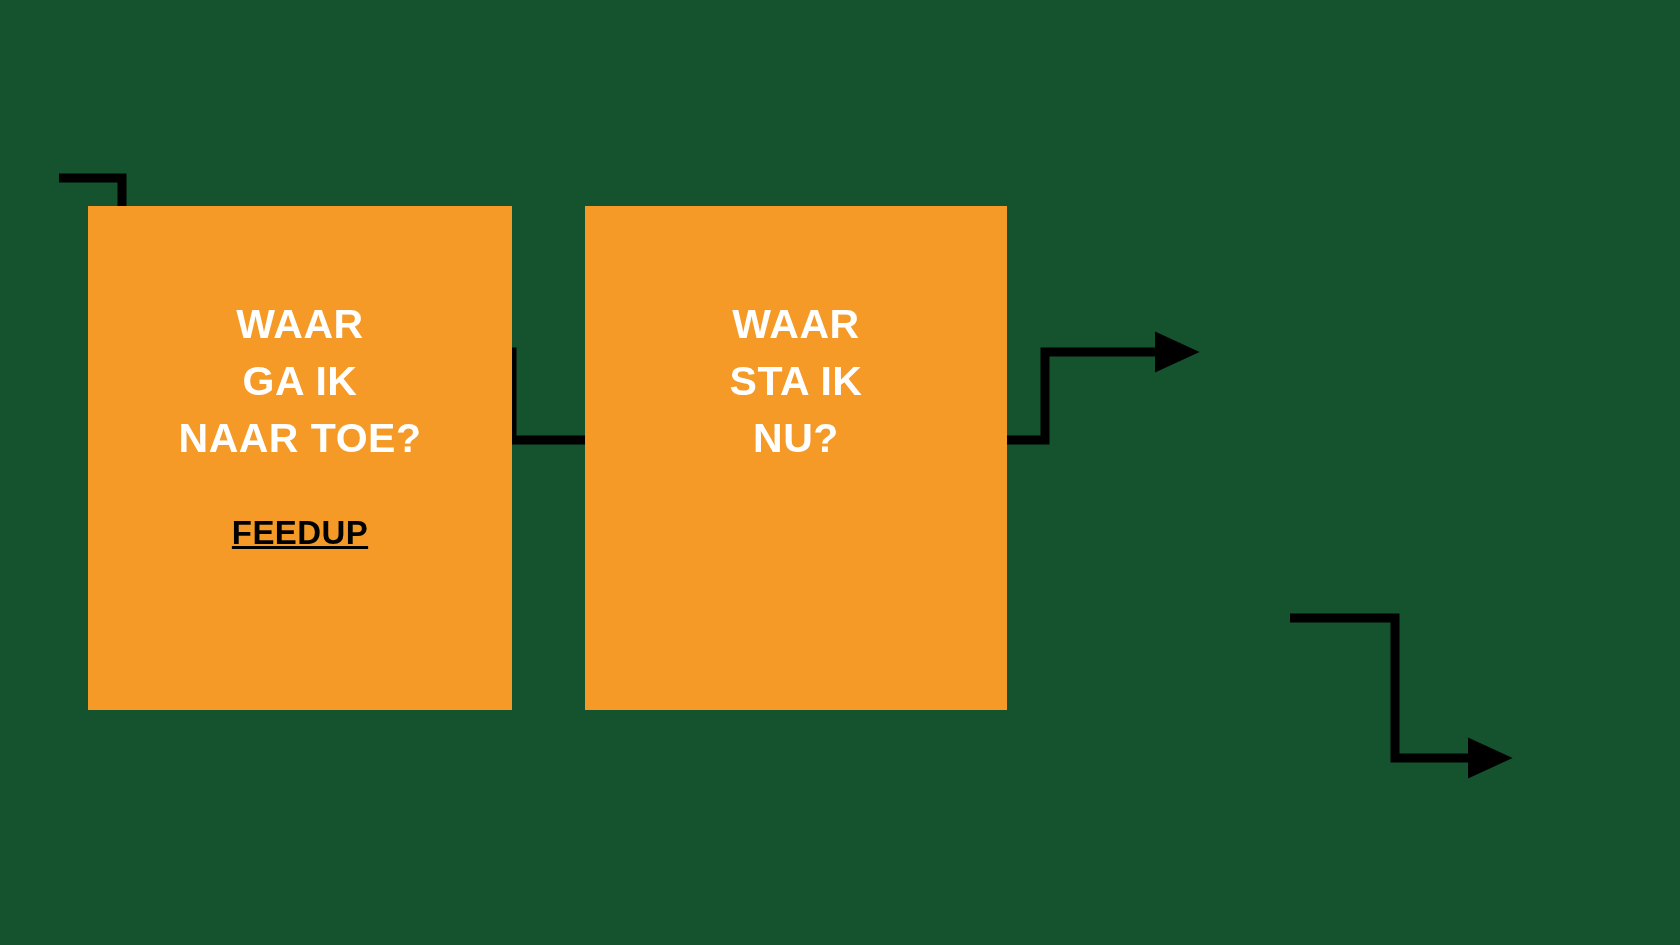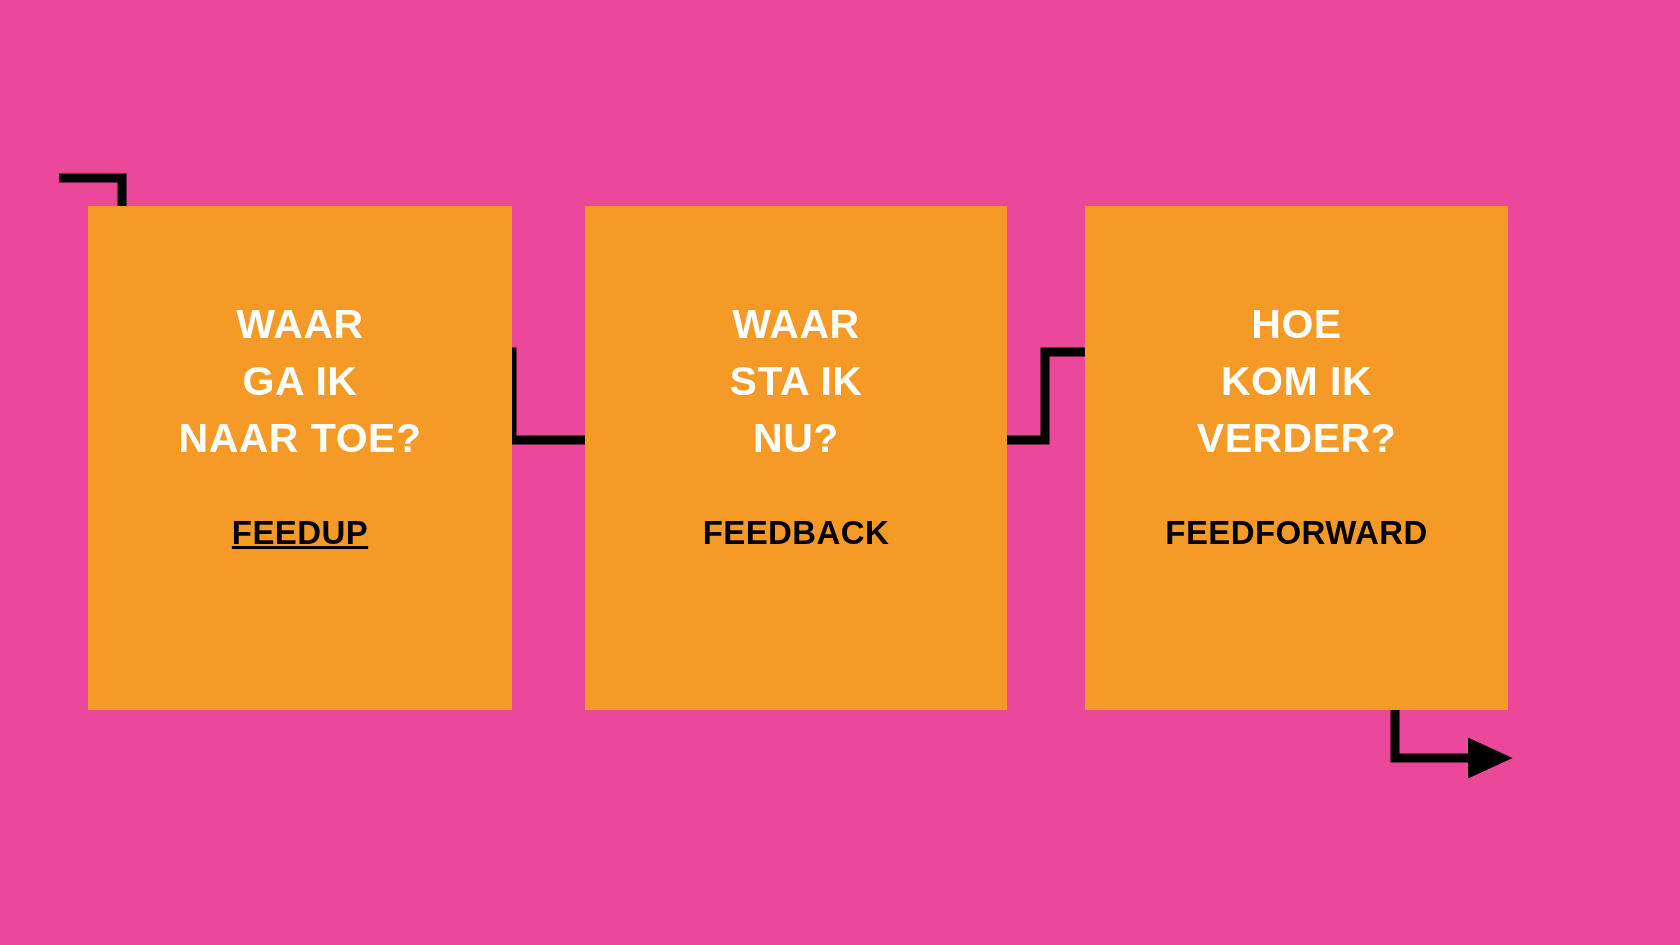--- a/index.html
+++ b/index.html
@@ -10,21 +10,21 @@
   body {
     width: 1680px;
     height: 945px;
     overflow: hidden;
     font-family: "Liberation Sans", sans-serif;
   }
   #canvas {
     position: relative;
     width: 1680px;
     height: 945px;
-    background: #ec4899;
+    background: #14532d;
   }
   #arrow-layer {
     position: absolute;
     left: 0;
     top: 0;
     width: 1680px;
     height: 945px;
   }
   .stage-box {
     position: absolute;
@@ -105,26 +105,17 @@
 NAAR TOE?</div>
       <div class="stage-label">FEEDUP</div>
     </div>
   </div>
 
   <div class="stage-box" id="box-feedback">
     <div class="stage-inner">
       <div class="stage-question">WAAR
 STA IK
 NU?</div>
-      <div class="stage-label">FEEDBACK</div>
     </div>
   </div>
 
-  <div class="stage-box" id="box-feedforward">
-    <div class="stage-inner">
-      <div class="stage-question">HOE
-KOM IK
-VERDER?</div>
-      <div class="stage-label">FEEDFORWARD</div>
-    </div>
-  </div>
 
 </div>
 
 </body></html>

